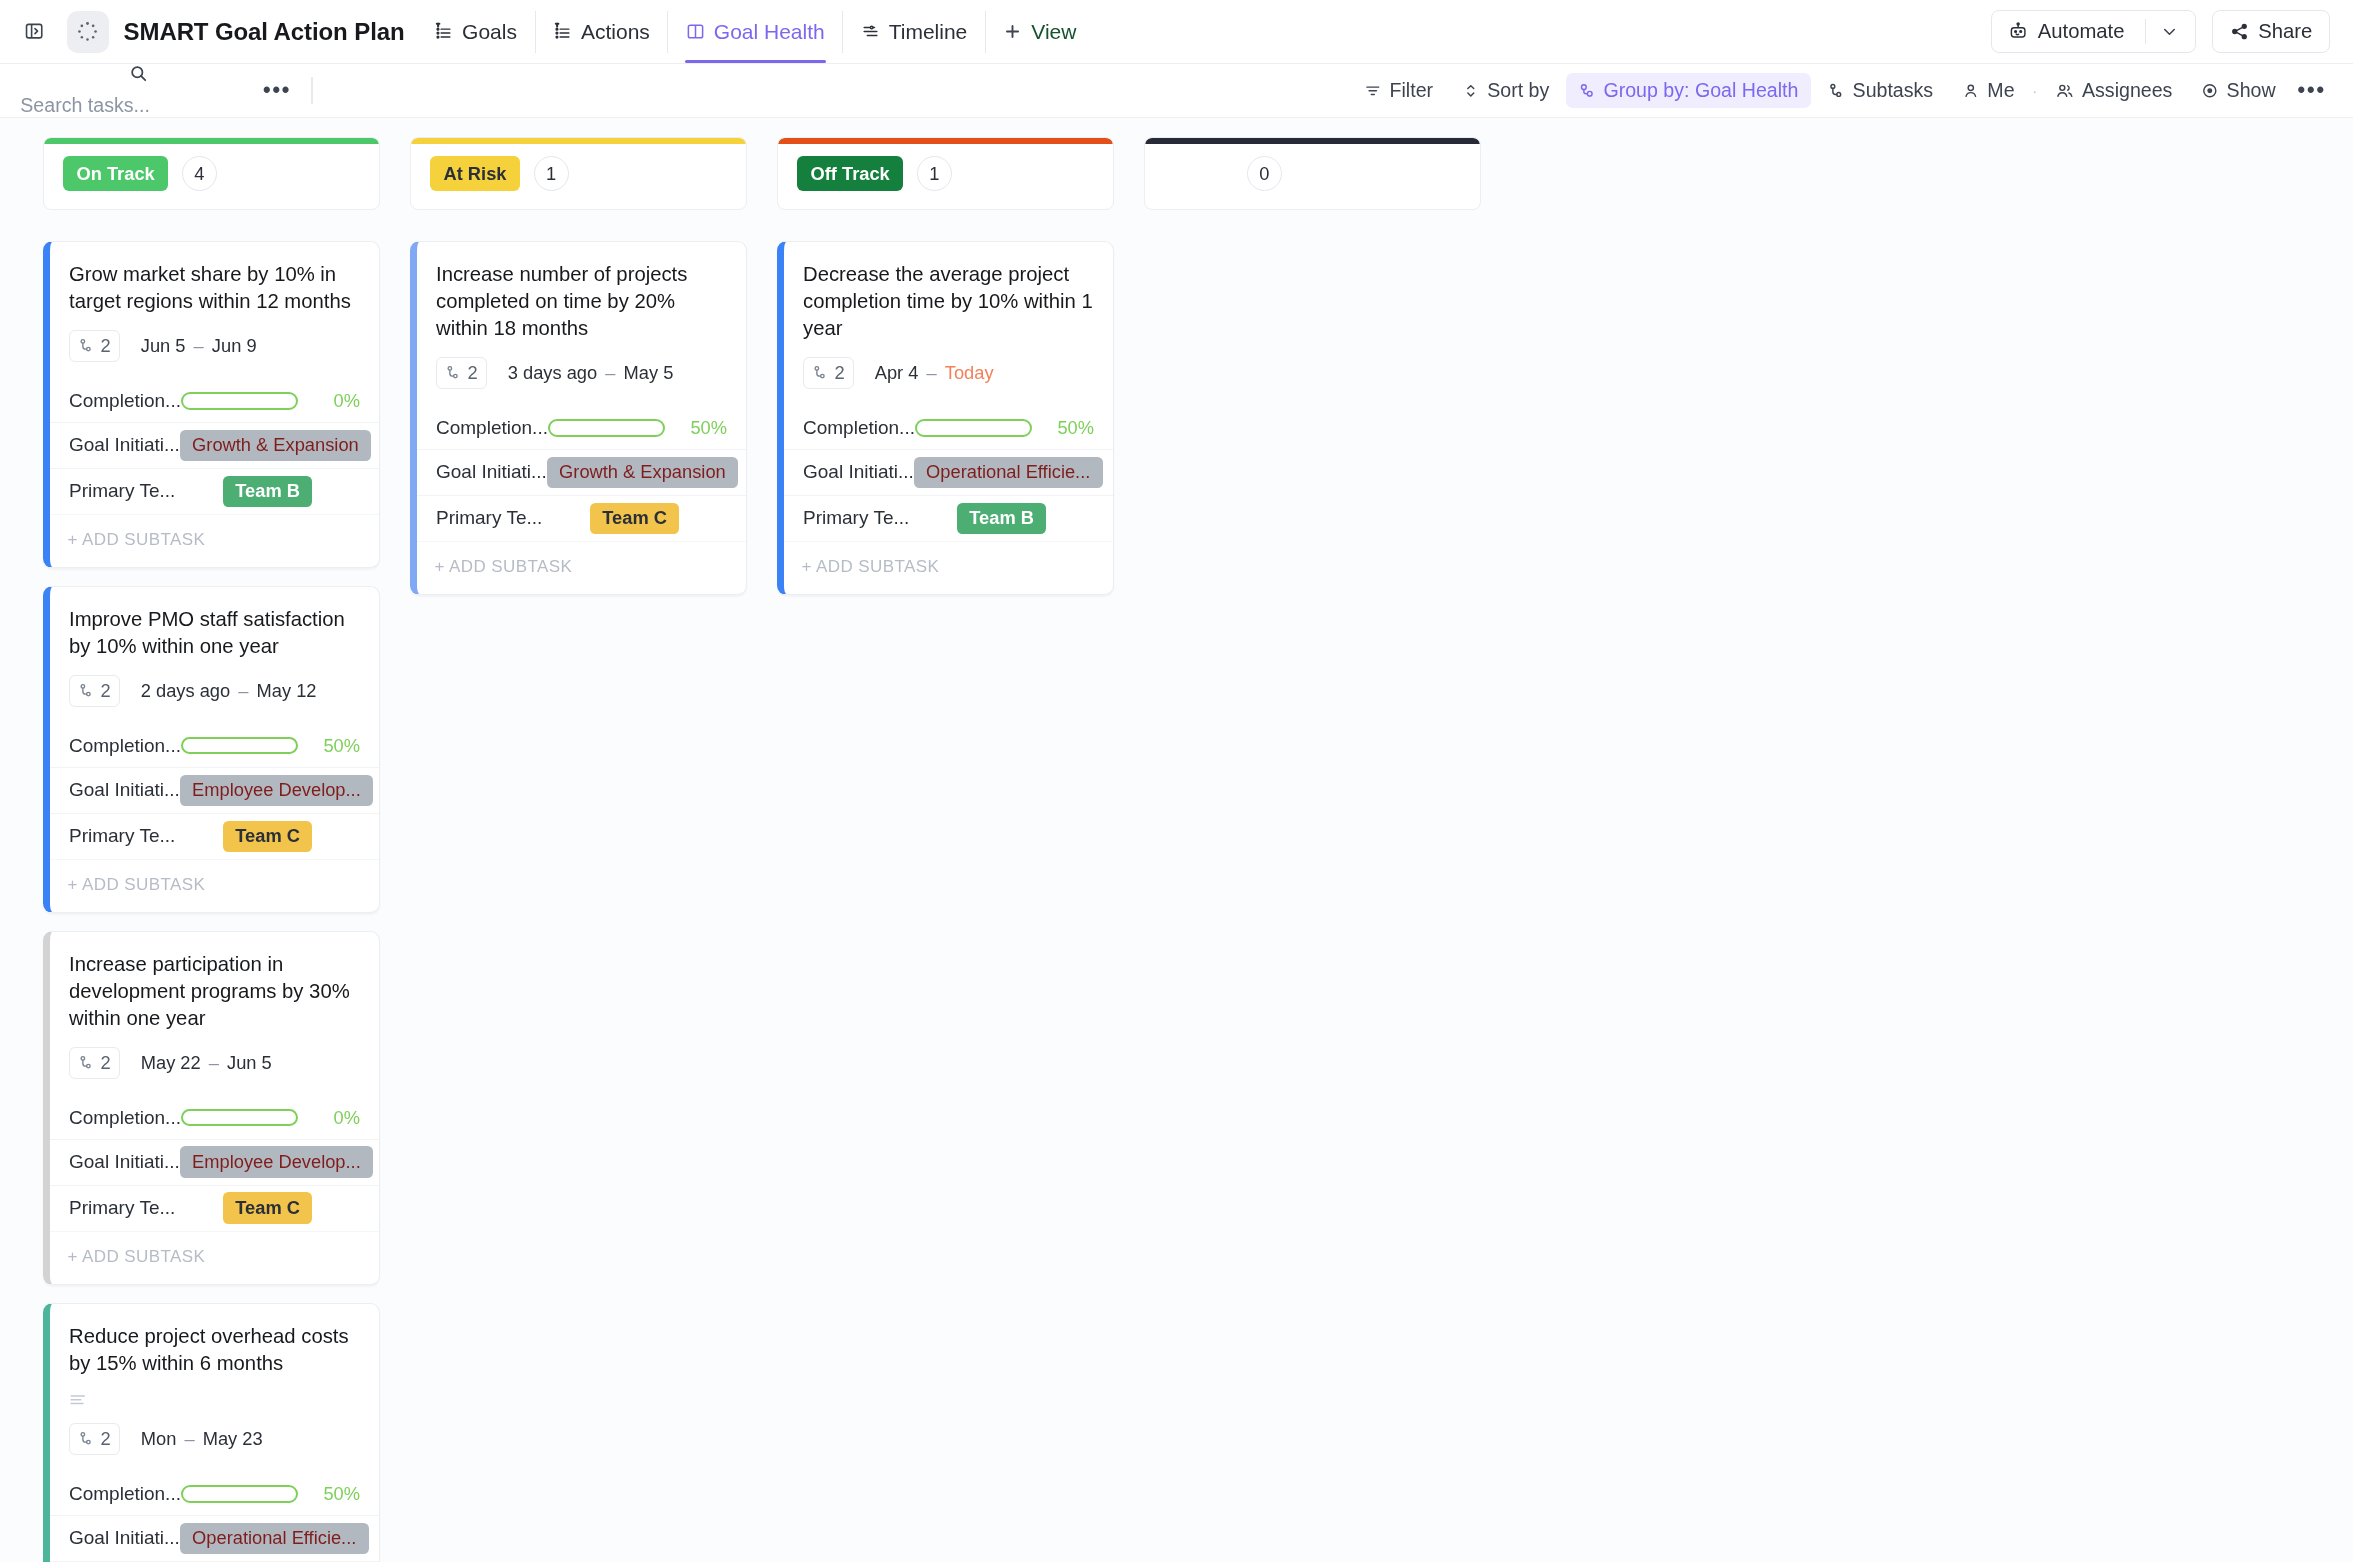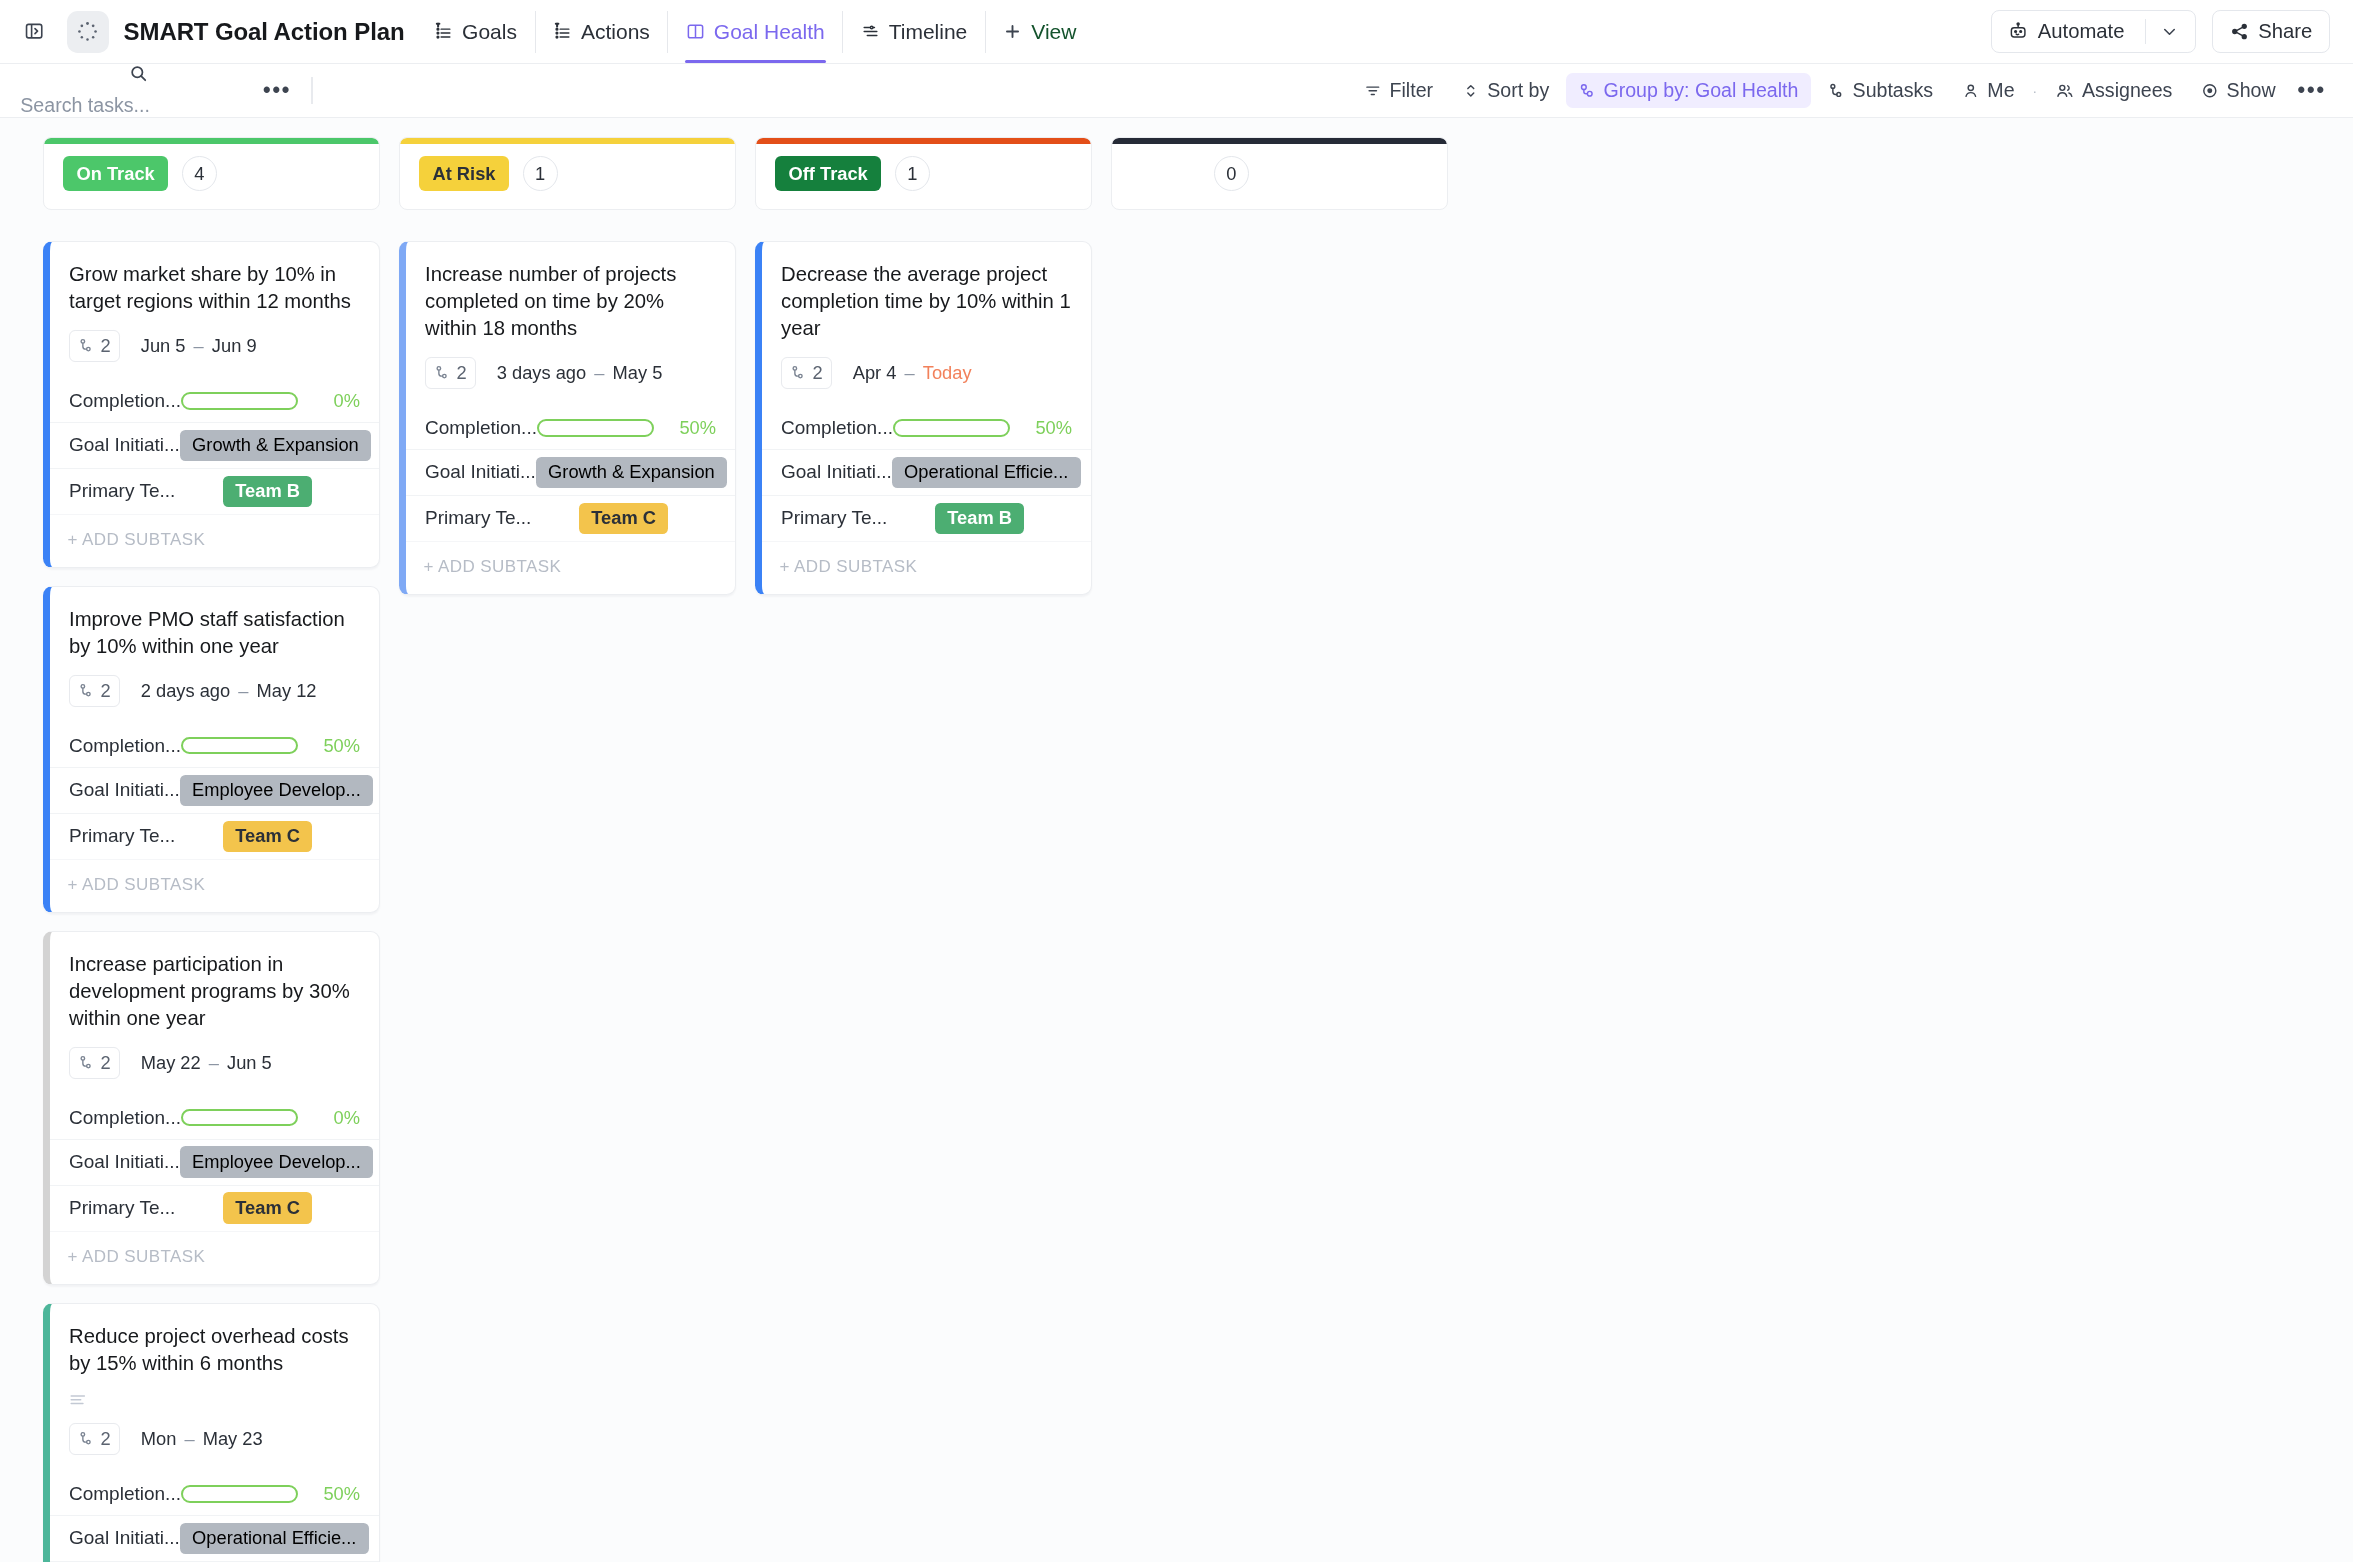--- a/index.html
+++ b/index.html
@@ -112,21 +112,21 @@
     color: #3d4450;
     white-space: nowrap;
   }
   .tb-item.active { color: #7b68ee; background: #f0edff; }
   .tb-sep { color: #b9c0ca; font-size: 15px; padding: 0 1.4px;}
 
   
   .board {
     padding: 19px 0 0 43px;
     display: flex;
-    gap: 19px;
+    gap: 30px;
     align-items: flex-start;
     background: #fbfcfd;
     height: calc(1563px - 64px - 54px);
   }
   .column { width: 337px; flex: 0 0 auto; }
   .col-head {
     background: #fff;
     border: 1.4px solid #eceef1;
     border-radius: 8.1px;
     height: 73px;
@@ -227,21 +227,21 @@
     background: #fff;
     overflow: hidden;
     position: relative;
   }
   .prog-fill { height: 100%; background: #7ed05b; border-radius: 0; }
   .prog-pct { font-size: 18.3px; color: #7ed05b; width: 51px; text-align: right; flex: 0 0 auto;}
   .chip-cell { flex: 1 1 auto; display: flex; justify-content: center; }
   .chip {
     font-size: 18.3px;
     font-weight: 700;
-    color: #000000;
+    color: #7f1d1d;
     padding: 4.7px 12.2px;
     border-radius: 5.4px;
     max-width: 203px;
     white-space: nowrap;
     overflow: hidden;
     text-overflow: ellipsis;
   }
   .chip.initiative { background: #b2b8c0; font-weight: 500; }
   .add-subtask {
     font-size: 17px;

